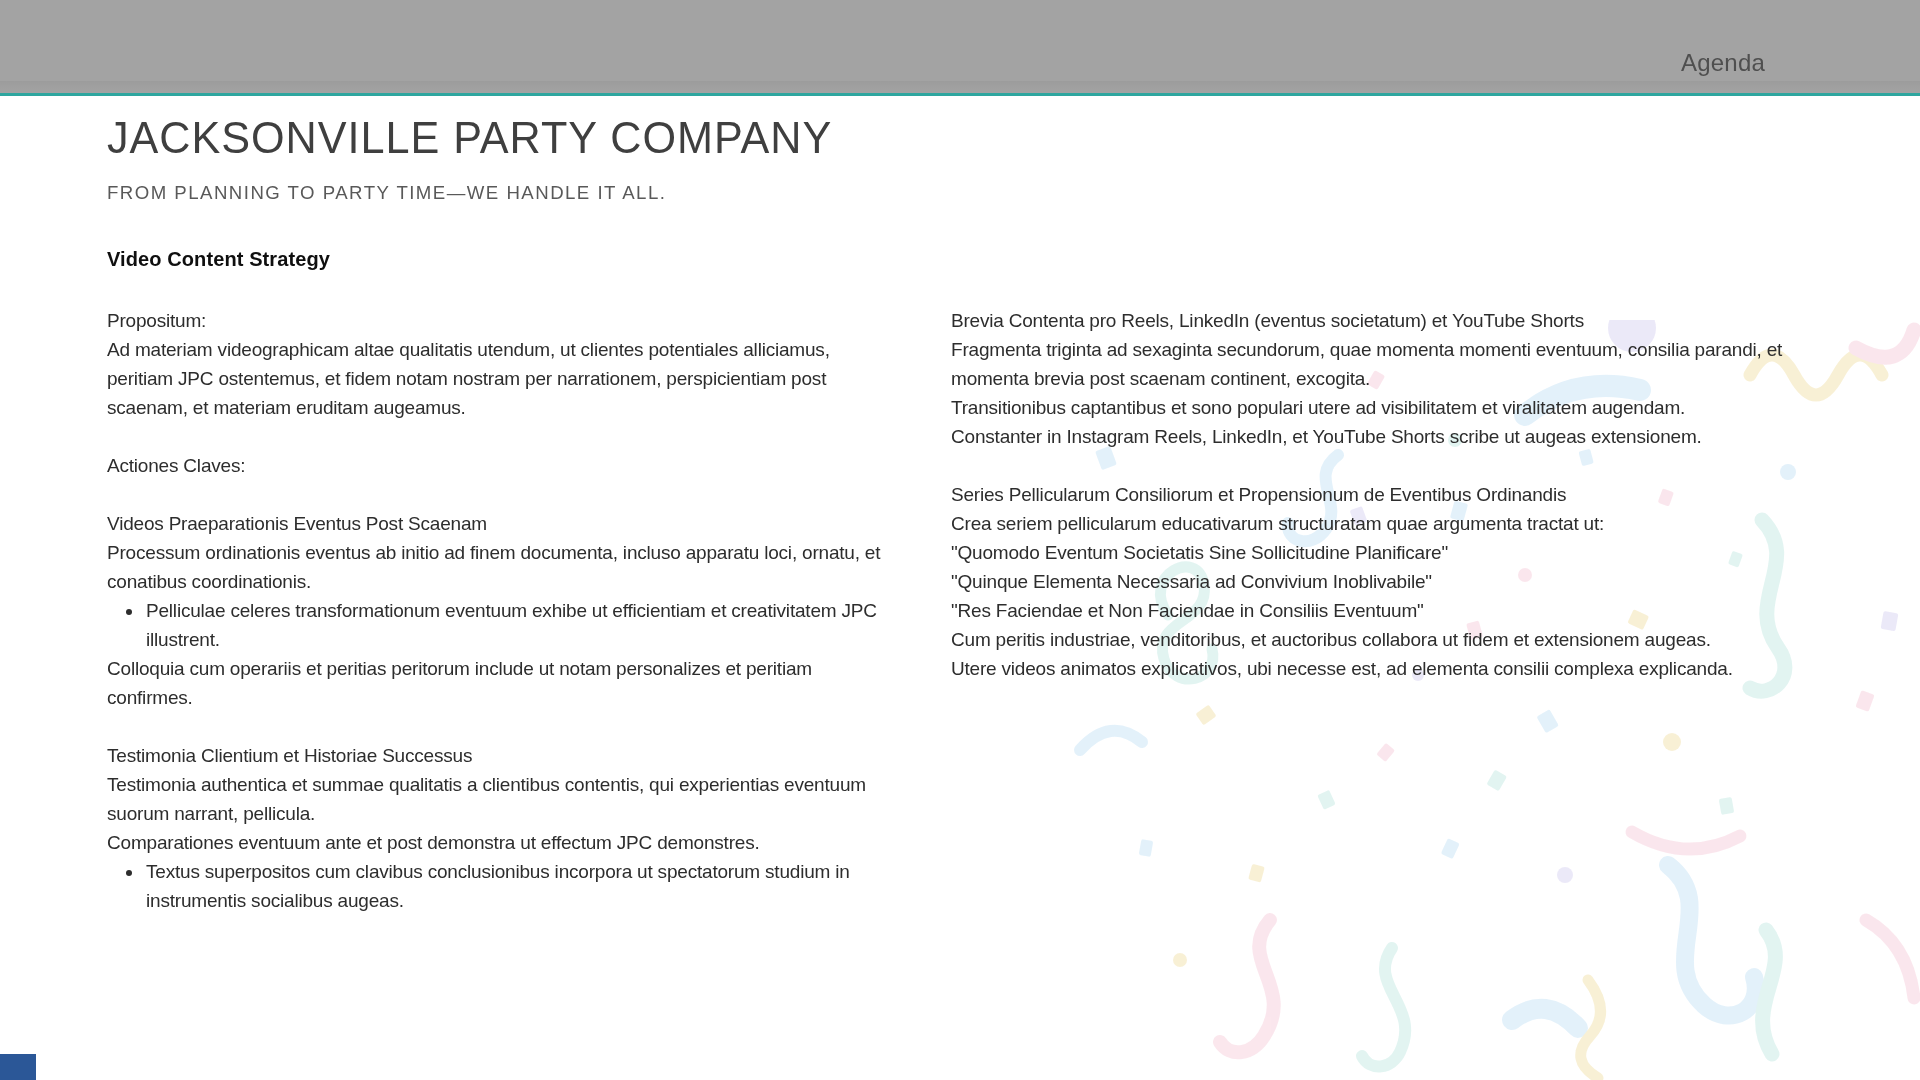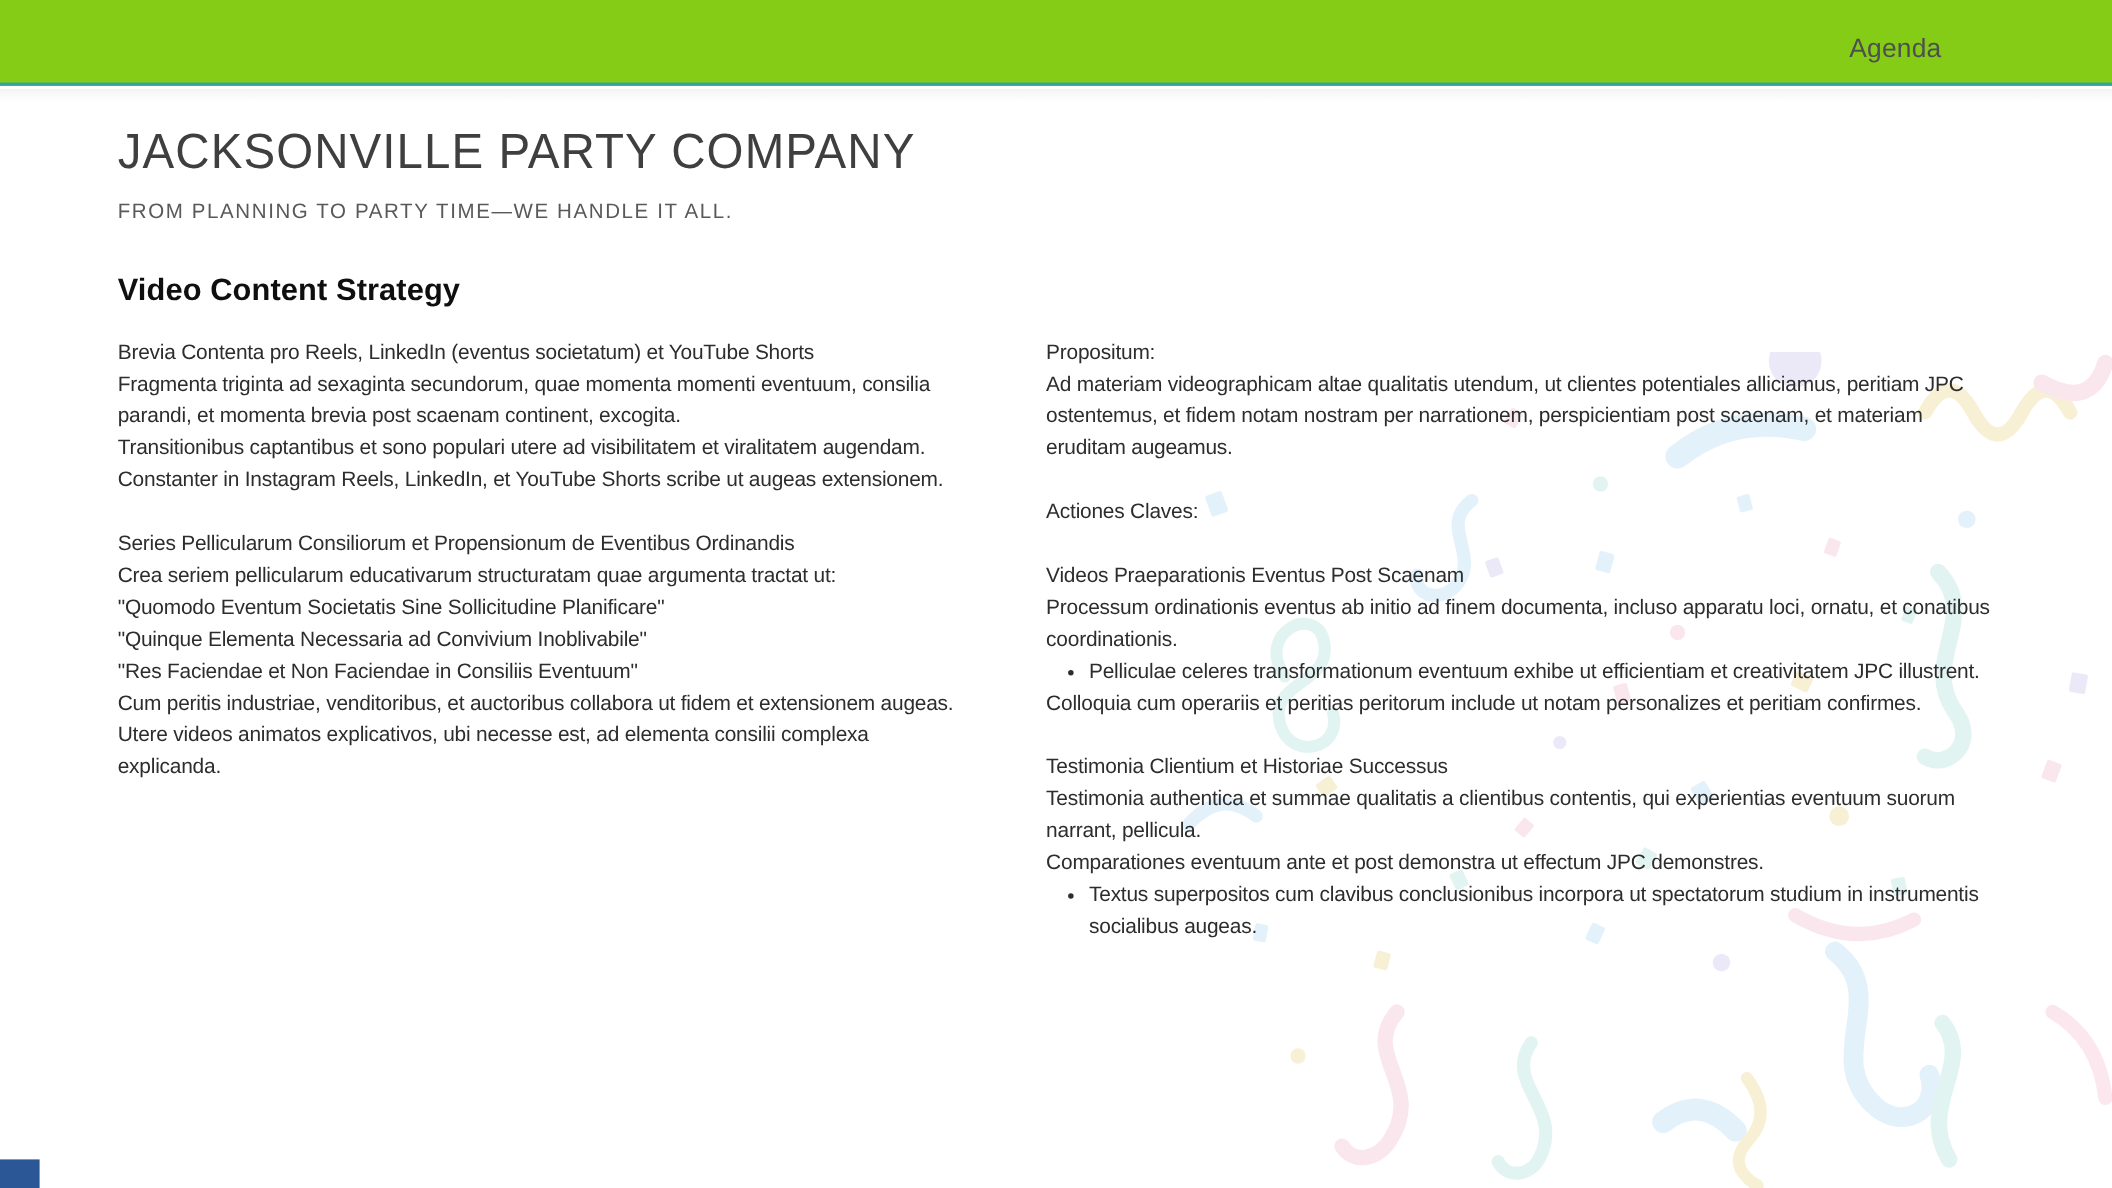--- a/index.html
+++ b/index.html
@@ -8,22 +8,22 @@
     width: 1920px; height: 1080px;
     font-family: "Liberation Sans", sans-serif;
     color: #2d2d2d;
     overflow: hidden;
     position: relative;
   }
   .page { position: absolute; inset: 0; background: #fff; }
 
   
   .topbar {
-    position: absolute; top: 0; left: 0; right: 0; height: 78px;
-    background: #84cc16;
+    position: absolute; top: 0; left: 0; right: 0; height: 96px;
+    background: #a3a3a3;
     border-bottom: 3px solid var(--accent_line, #2EA69F);
     z-index: 5;
     text-align: right;
   }
   .topbar::after {
     content: ""; position: absolute; left: 0; right: 0; top: 81px; height: 12px;
     background: linear-gradient(to bottom, rgba(0,0,0,0.045), rgba(0,0,0,0));
   }
   .nav-agenda {
     position: absolute; right: 155px; bottom: 16px;
@@ -41,21 +41,21 @@
   .doc-tagline {
     margin-top: 21px;
     font-size: 19px; font-weight: 400; color: #595959;
     letter-spacing: 1.5px; text-transform: uppercase; white-space: nowrap;
     transform: scaleX(0.98); transform-origin: left center;
   }
 
   
   .section-heading {
     position: absolute; left: 107px; top: 248px; z-index: 2;
-    font-size: 28px; font-weight: 700; color: #0f0f0f; letter-spacing: 0.1px;
+    font-size: 20px; font-weight: 700; color: #0f0f0f; letter-spacing: 0.1px;
   }
 
   
   .columns {
     position: absolute; left: 107px; top: 306px; z-index: 2;
     display: grid; grid-template-columns: 780px 860px; column-gap: 64px;
     font-size: 19px; line-height: 29px; color: #2d2d2d;
     letter-spacing: -0.2px;
   }
   .columns p { margin: 0; }
@@ -134,35 +134,20 @@
 
   <div class="masthead">
     <div class="doc-title">JACKSONVILLE PARTY COMPANY</div>
     <div class="doc-tagline">FROM PLANNING TO PARTY TIME—WE HANDLE IT ALL.</div>
   </div>
 
   <h1 class="section-heading">Video Content Strategy</h1>
 
   <div class="columns">
 
-    <div class="col col-right">
-      <p>Brevia Contenta pro Reels, LinkedIn (eventus societatum) et YouTube Shorts</p>
-      <p>Fragmenta triginta ad sexaginta secundorum, quae momenta momenti eventuum, consilia parandi, et momenta brevia post scaenam continent, excogita.</p>
-      <p>Transitionibus captantibus et sono populari utere ad visibilitatem et viralitatem augendam.</p>
-      <p>Constanter in Instagram Reels, LinkedIn, et YouTube Shorts scribe ut augeas extensionem.</p>
-      <div class="gap"></div>
-      <p>Series Pellicularum Consiliorum et Propensionum de Eventibus Ordinandis</p>
-      <p>Crea seriem pellicularum educativarum structuratam quae argumenta tractat ut:</p>
-      <p>"Quomodo Eventum Societatis Sine Sollicitudine Planificare"</p>
-      <p>"Quinque Elementa Necessaria ad Convivium Inoblivabile"</p>
-      <p>"Res Faciendae et Non Faciendae in Consiliis Eventuum"</p>
-      <p>Cum peritis industriae, venditoribus, et auctoribus collabora ut fidem et extensionem augeas.</p>
-      <p>Utere videos animatos explicativos, ubi necesse est, ad elementa consilii complexa explicanda.</p>
-    </div>
-
     <div class="col col-left">
       <p>Propositum:</p>
       <p>Ad materiam videographicam altae qualitatis utendum, ut clientes potentiales alliciamus, peritiam JPC ostentemus, et fidem notam nostram per narrationem, perspicientiam post scaenam, et materiam eruditam augeamus.</p>
       <div class="gap"></div>
       <p>Actiones Claves:</p>
       <div class="gap"></div>
       <p>Videos Praeparationis Eventus Post Scaenam</p>
       <p>Processum ordinationis eventus ab initio ad finem documenta, incluso apparatu loci, ornatu, et conatibus coordinationis.</p>
       <ul class="doc-bullets">
         <li>Pelliculae celeres transformationum eventuum exhibe ut efficientiam et creativitatem JPC illustrent.</li>
@@ -170,17 +155,32 @@
       <p>Colloquia cum operariis et peritias peritorum include ut notam personalizes et peritiam confirmes.</p>
       <div class="gap"></div>
       <p>Testimonia Clientium et Historiae Successus</p>
       <p>Testimonia authentica et summae qualitatis a clientibus contentis, qui experientias eventuum suorum narrant, pellicula.</p>
       <p>Comparationes eventuum ante et post demonstra ut effectum JPC demonstres.</p>
       <ul class="doc-bullets">
         <li>Textus superpositos cum clavibus conclusionibus incorpora ut spectatorum studium in instrumentis socialibus augeas.</li>
       </ul>
     </div>
 
+    <div class="col col-right">
+      <p>Brevia Contenta pro Reels, LinkedIn (eventus societatum) et YouTube Shorts</p>
+      <p>Fragmenta triginta ad sexaginta secundorum, quae momenta momenti eventuum, consilia parandi, et momenta brevia post scaenam continent, excogita.</p>
+      <p>Transitionibus captantibus et sono populari utere ad visibilitatem et viralitatem augendam.</p>
+      <p>Constanter in Instagram Reels, LinkedIn, et YouTube Shorts scribe ut augeas extensionem.</p>
+      <div class="gap"></div>
+      <p>Series Pellicularum Consiliorum et Propensionum de Eventibus Ordinandis</p>
+      <p>Crea seriem pellicularum educativarum structuratam quae argumenta tractat ut:</p>
+      <p>"Quomodo Eventum Societatis Sine Sollicitudine Planificare"</p>
+      <p>"Quinque Elementa Necessaria ad Convivium Inoblivabile"</p>
+      <p>"Res Faciendae et Non Faciendae in Consiliis Eventuum"</p>
+      <p>Cum peritis industriae, venditoribus, et auctoribus collabora ut fidem et extensionem augeas.</p>
+      <p>Utere videos animatos explicativos, ubi necesse est, ad elementa consilii complexa explicanda.</p>
+    </div>
+
   </div>
 
   <div class="corner-accent"></div>
 
 </div>
 
 </body></html>

